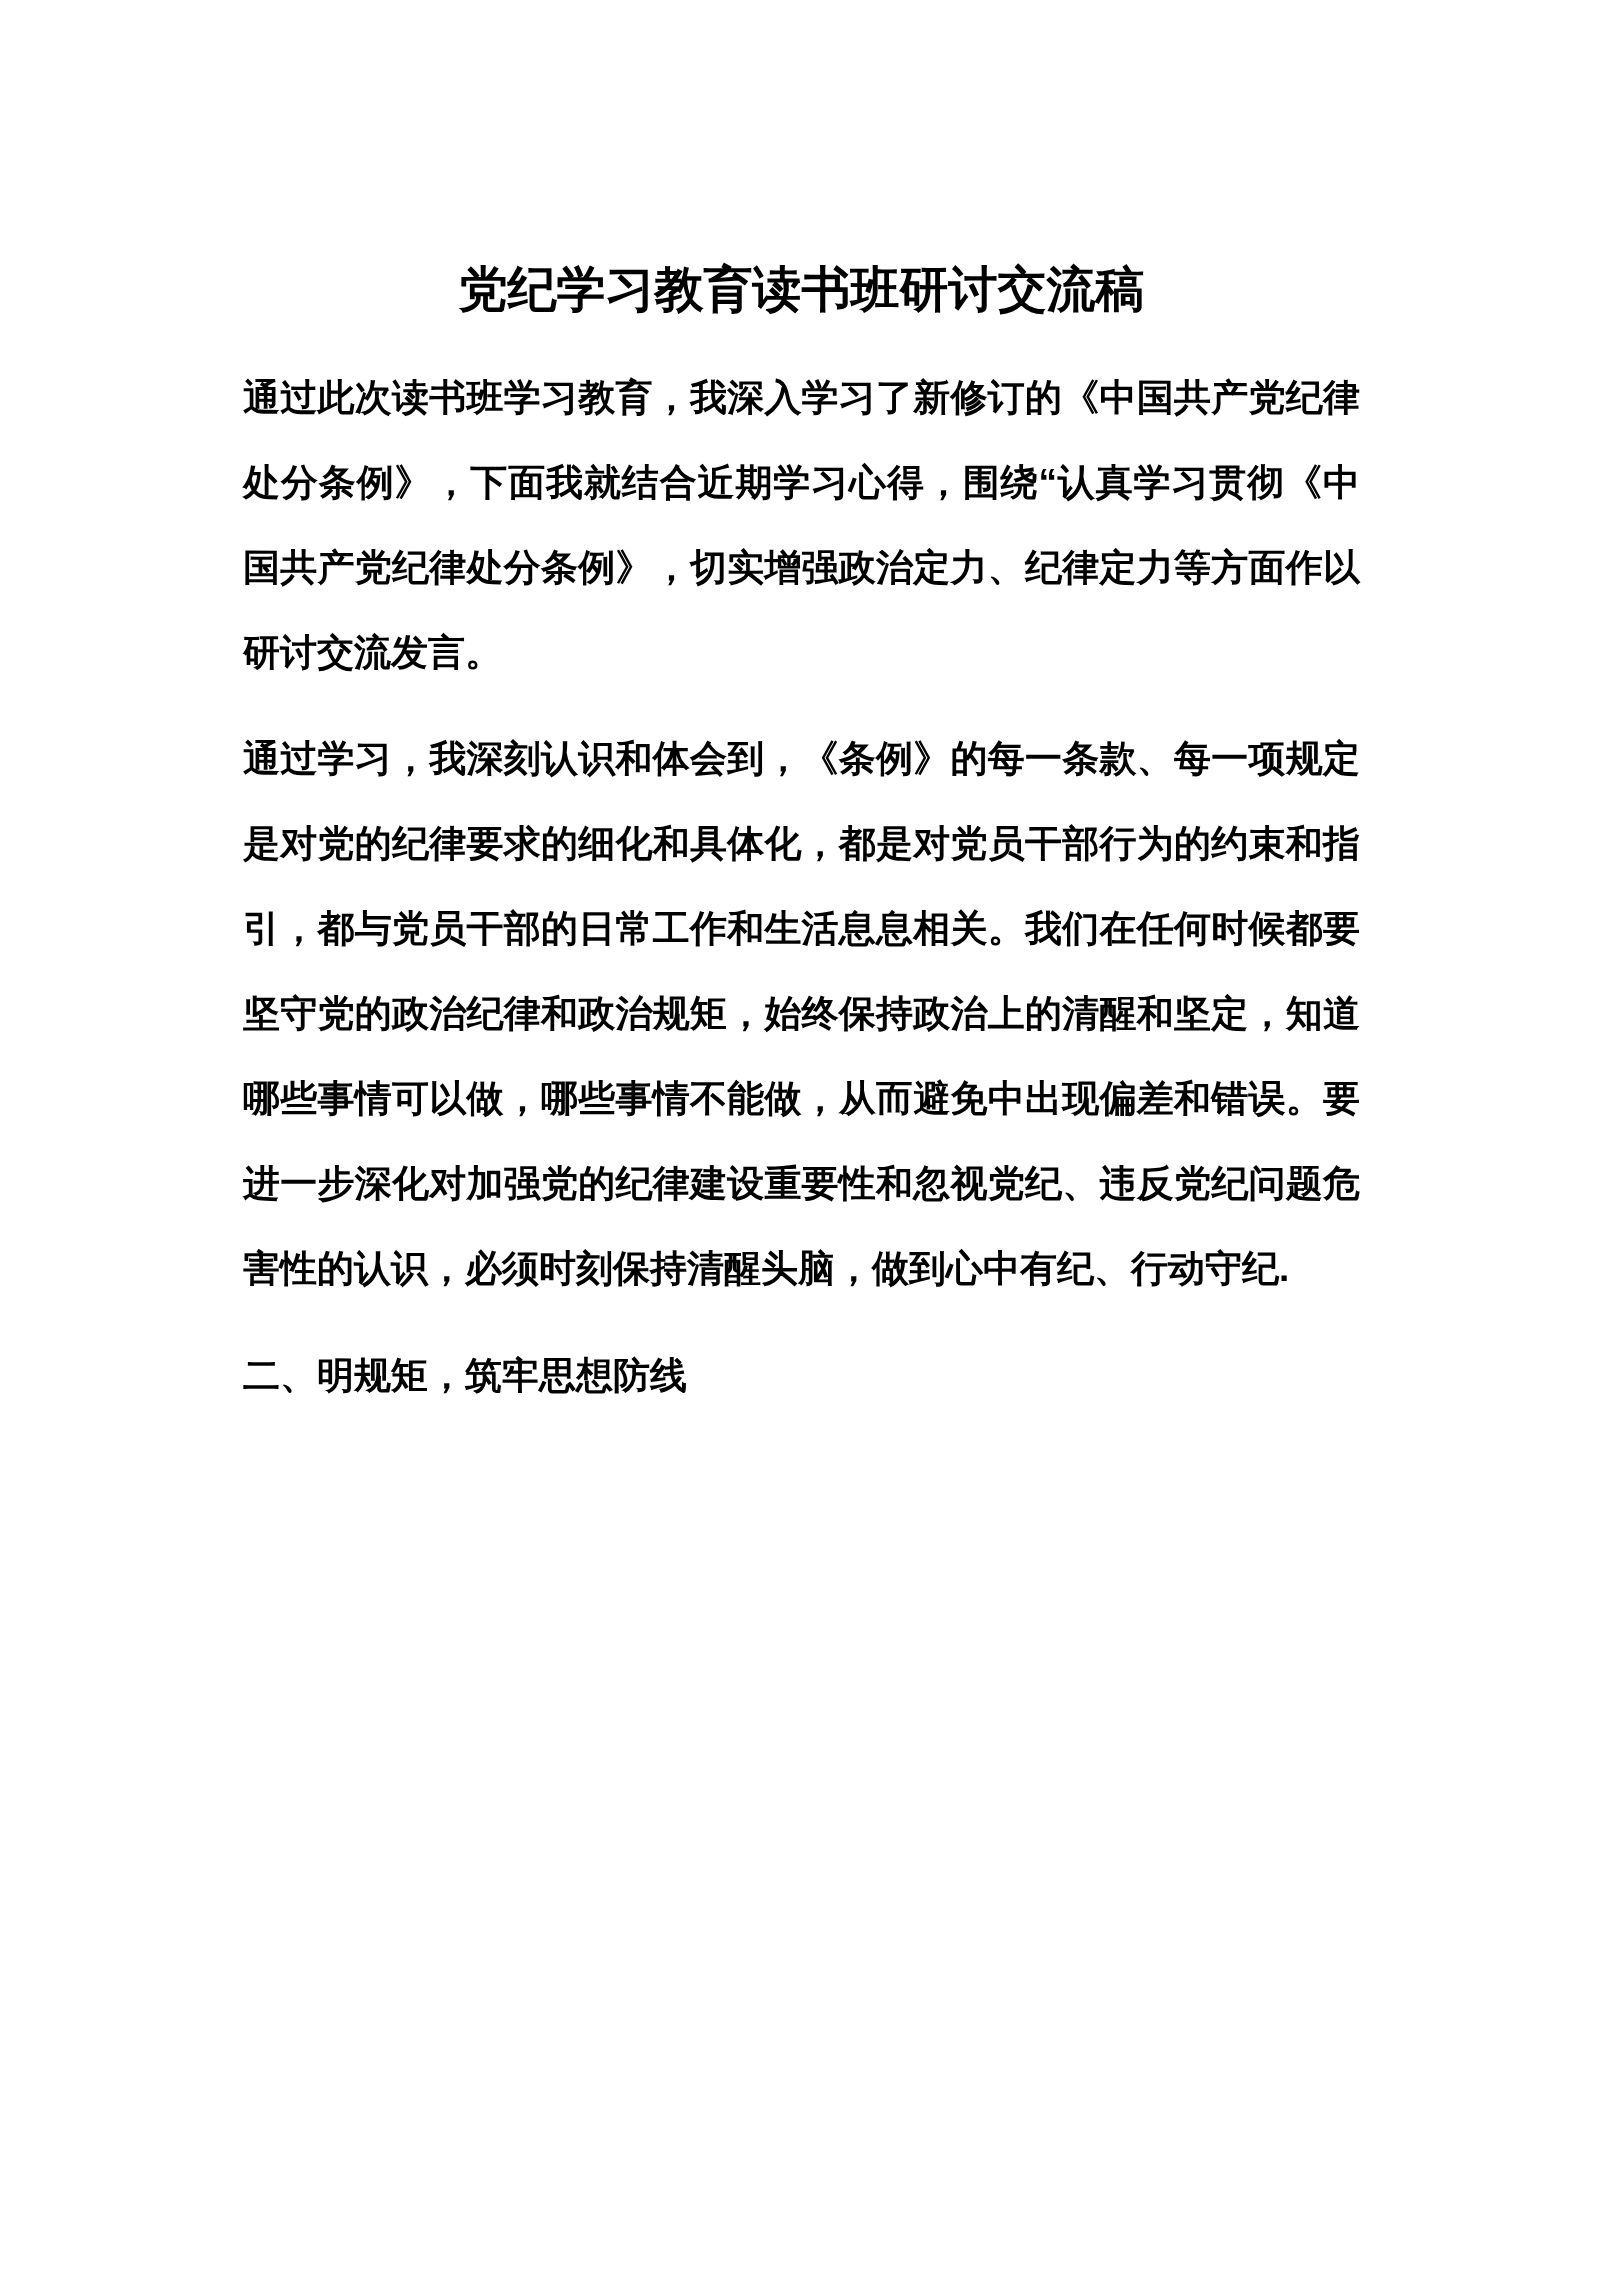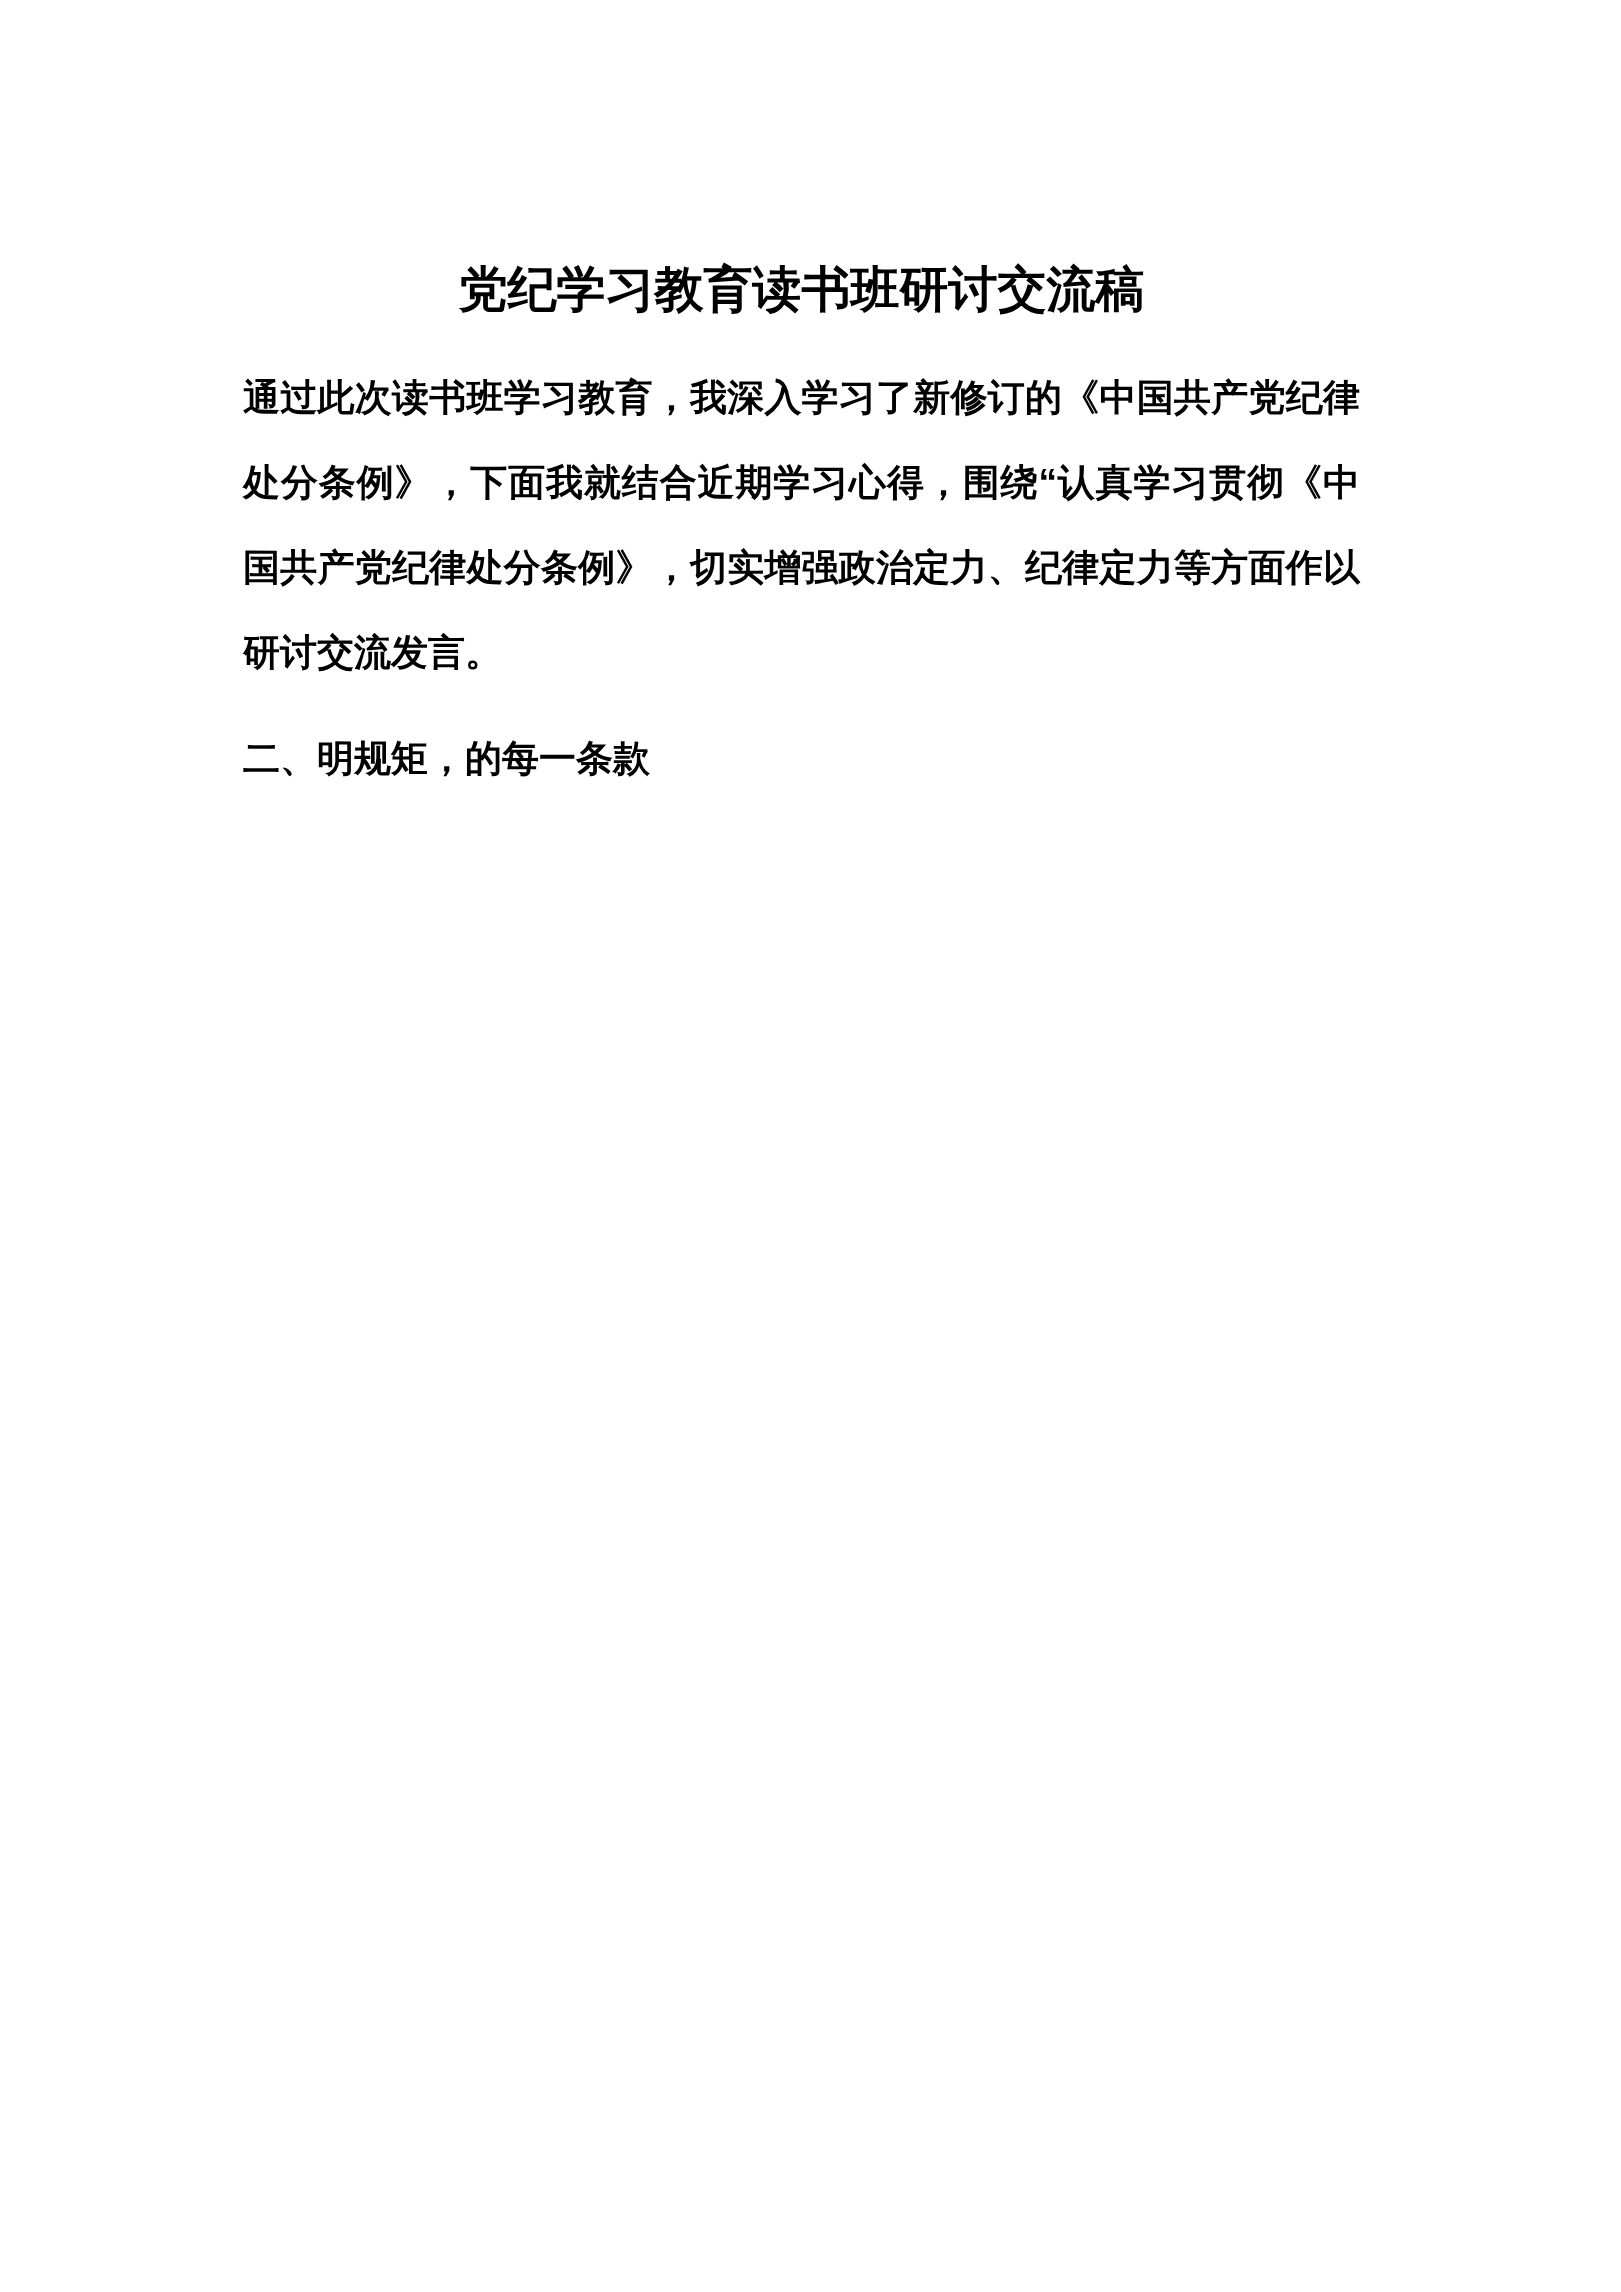--- a/index.html
+++ b/index.html
@@ -51,17 +51,18 @@
   }
 </style>
 </head>
 <body>
 
 <div class="page">
   <div class="content">
     <h1 class="doc-title">党纪学习教育读书班研讨交流稿</h1>
     <div>
         <div class="para">通过此次读书班学习教育，我深入学习了新修订的《中国共产党纪律处分条例》，下面我就结合近期学习心得，围绕“认真学习贯彻《中国共产党纪律处分条例》，切实增强政治定力、纪律定力等方面作以研讨交流发言。</div>
-        <div class="heading">二、明规矩，的每一条款</div>
+        <div class="para">通过学习，我深刻认识和体会到，《条例》的每一条款、每一项规定是对党的纪律要求的细化和具体化，都是对党员干部行为的约束和指引，都与党员干部的日常工作和生活息息相关。我们在任何时候都要坚守党的政治纪律和政治规矩，始终保持政治上的清醒和坚定，知道哪些事情可以做，哪些事情不能做，从而避免中出现偏差和错误。要进一步深化对加强党的纪律建设重要性和忽视党纪、违反党纪问题危害性的认识，必须时刻保持清醒头脑，做到心中有纪、行动守纪.</div>
+        <div class="heading">二、明规矩，筑牢思想防线</div>
       </div>
   </div>
 </div>
 
 
 </body></html>

